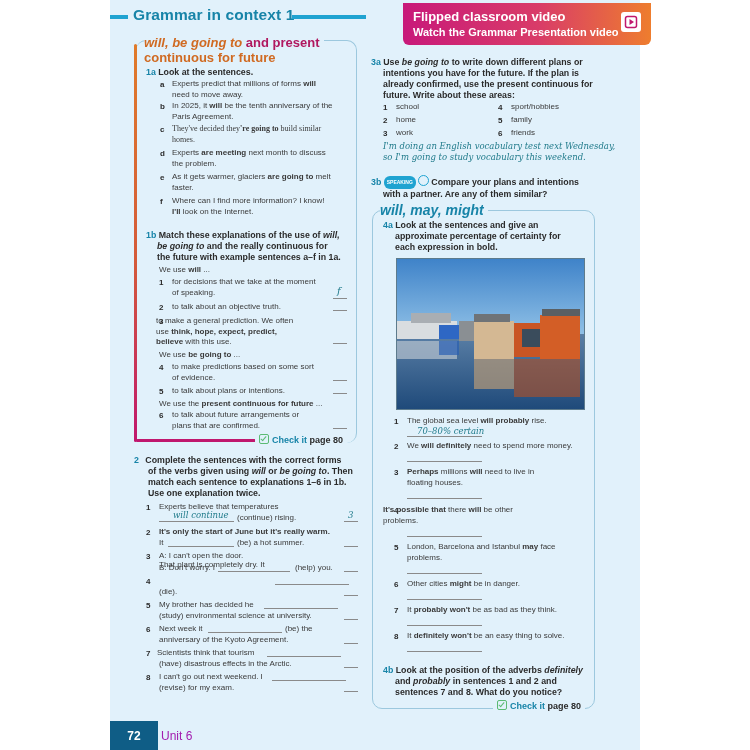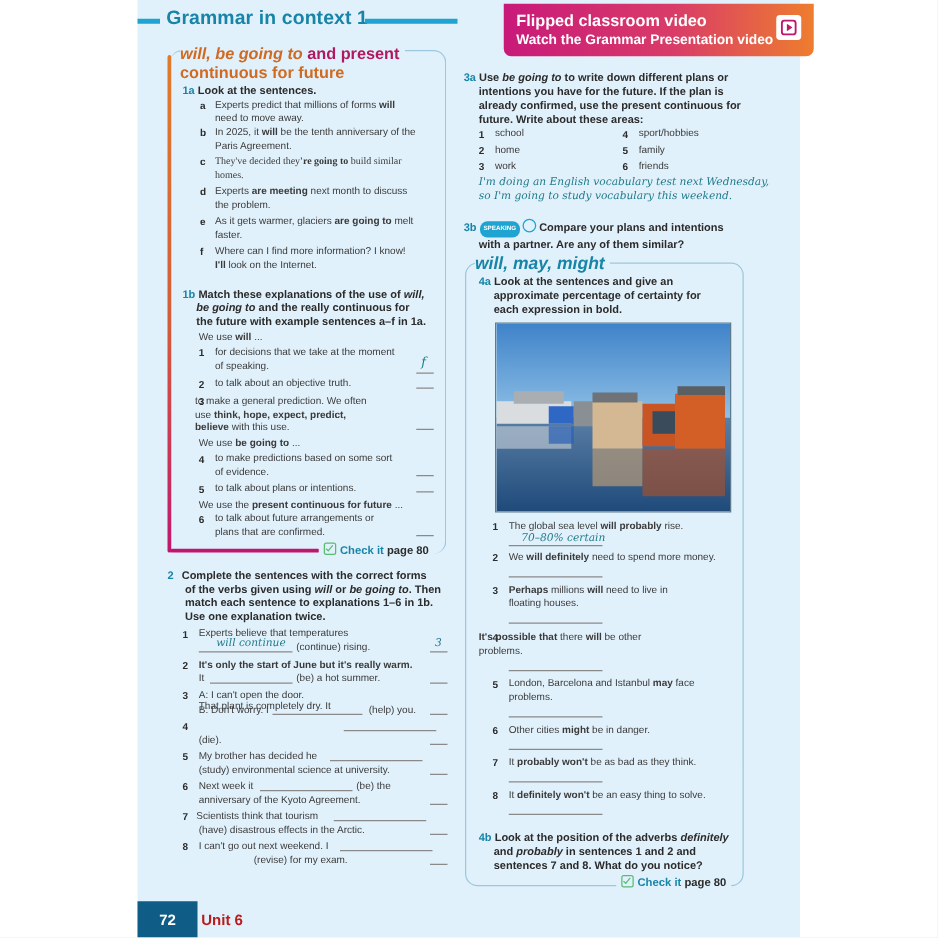--- a/index.html
+++ b/index.html
@@ -61,21 +61,21 @@
       margin-right: 3px; vertical-align: -1px; position: relative;
     }
     .check-icon:after {
       content: ""; position: absolute; left: 2px; top: 0px; width: 2px; height: 5px;
       border: solid #5bbb74; border-width: 0 1px 1px 0; transform: rotate(40deg);
     }
     .footer-num {
       position: absolute; left: 110px; top: 721px; width: 48px; height: 29px; background: #0f5d86;
       color: #fff; font-weight: bold; font-size: 12px; display: flex; align-items: center; justify-content: center;
     }
-    .footer-unit { position: absolute; left: 161px; top: 729px; font-size: 12px; color: #b91c1c; font-weight: bold; }
+    .footer-unit { position: absolute; left: 161px; top: 729px; font-size: 12px; color: #a21caf; }
     .speaking-badge {
       display: inline-block; background: #1fa3d1; color: #fff; font-size: 5px; font-weight: bold;
       border-radius: 6px; padding: 1px 3px; vertical-align: 1px;
     }
     .speaking-icon {
       display: inline-block; width: 9px; height: 9px; border: 1px solid #1fa3d1; border-radius: 50%;
       vertical-align: -1px; margin-right: 2px; position: relative;
     }
     .photo {
       position: absolute; left: 396px; top: 258px; width: 187px; height: 150px; overflow: hidden;
@@ -228,21 +228,21 @@
 
 <div class="letter" style="left:146px; top:649px;">7</div>
 <div class="line" style="left:146px; top:648px;margin-left:11px;">Scientists think that tourism</div>
 <div class="blank" style="left:267px; top:656px; width:74px;"></div>
 <div class="line" style="left:159px; top:659px;">(have) disastrous effects in the Arctic.</div>
 <div class="ans-blank" style="left:344px; top:667px;"></div>
 
 <div class="letter" style="left:146px; top:673px;">8</div>
 <div class="line" style="left:159px; top:672px;">I can't go out next weekend. I</div>
 <div class="blank" style="left:272px; top:680px; width:74px;"></div>
-<div class="line" style="left:159px; top:683px;margin-left:44px;">(revise) for my exam.</div>
+<div class="line" style="left:159px; top:683px;">(revise) for my exam.</div>
 <div class="ans-blank" style="left:344px; top:691px;"></div>
 
 <div class="instr" style="left:371px; top:57px;">
   <span class="ex-num">3a</span> <span>Use </span><i>be going to</i><span> to write down different plans or</span><br>
   <span style="padding-left:12px"></span><span>intentions you have for the future. If the plan is</span><br>
   <span style="padding-left:12px"></span><span>already confirmed, use the present continuous for</span><br>
   <span style="padding-left:12px"></span><span>future. Write about these areas:</span>
 </div>
 
 <div>

